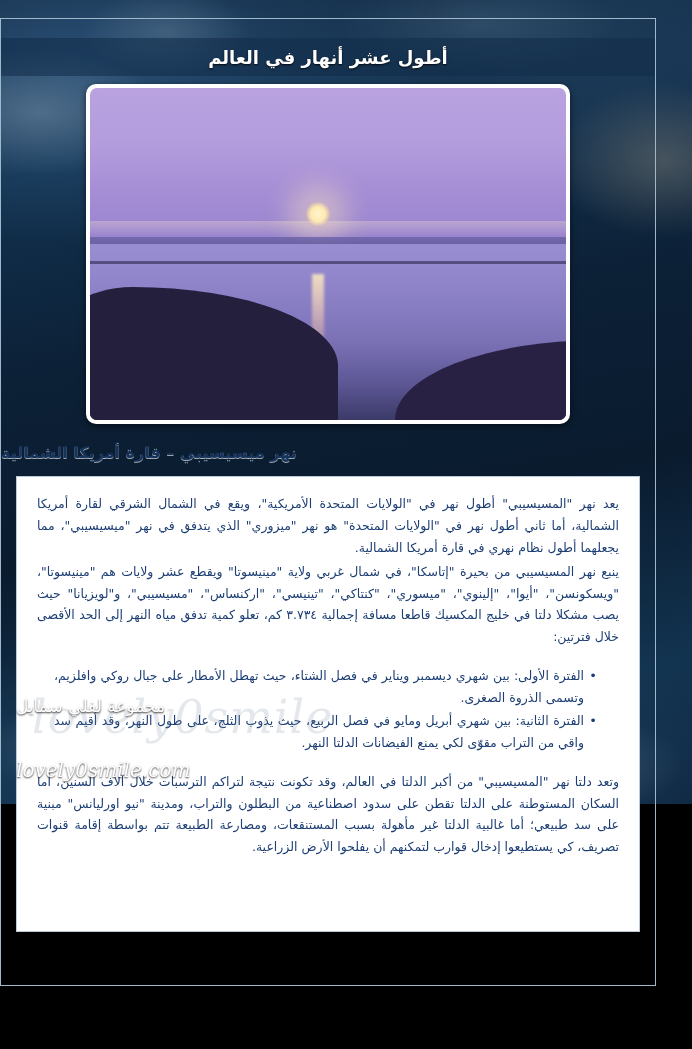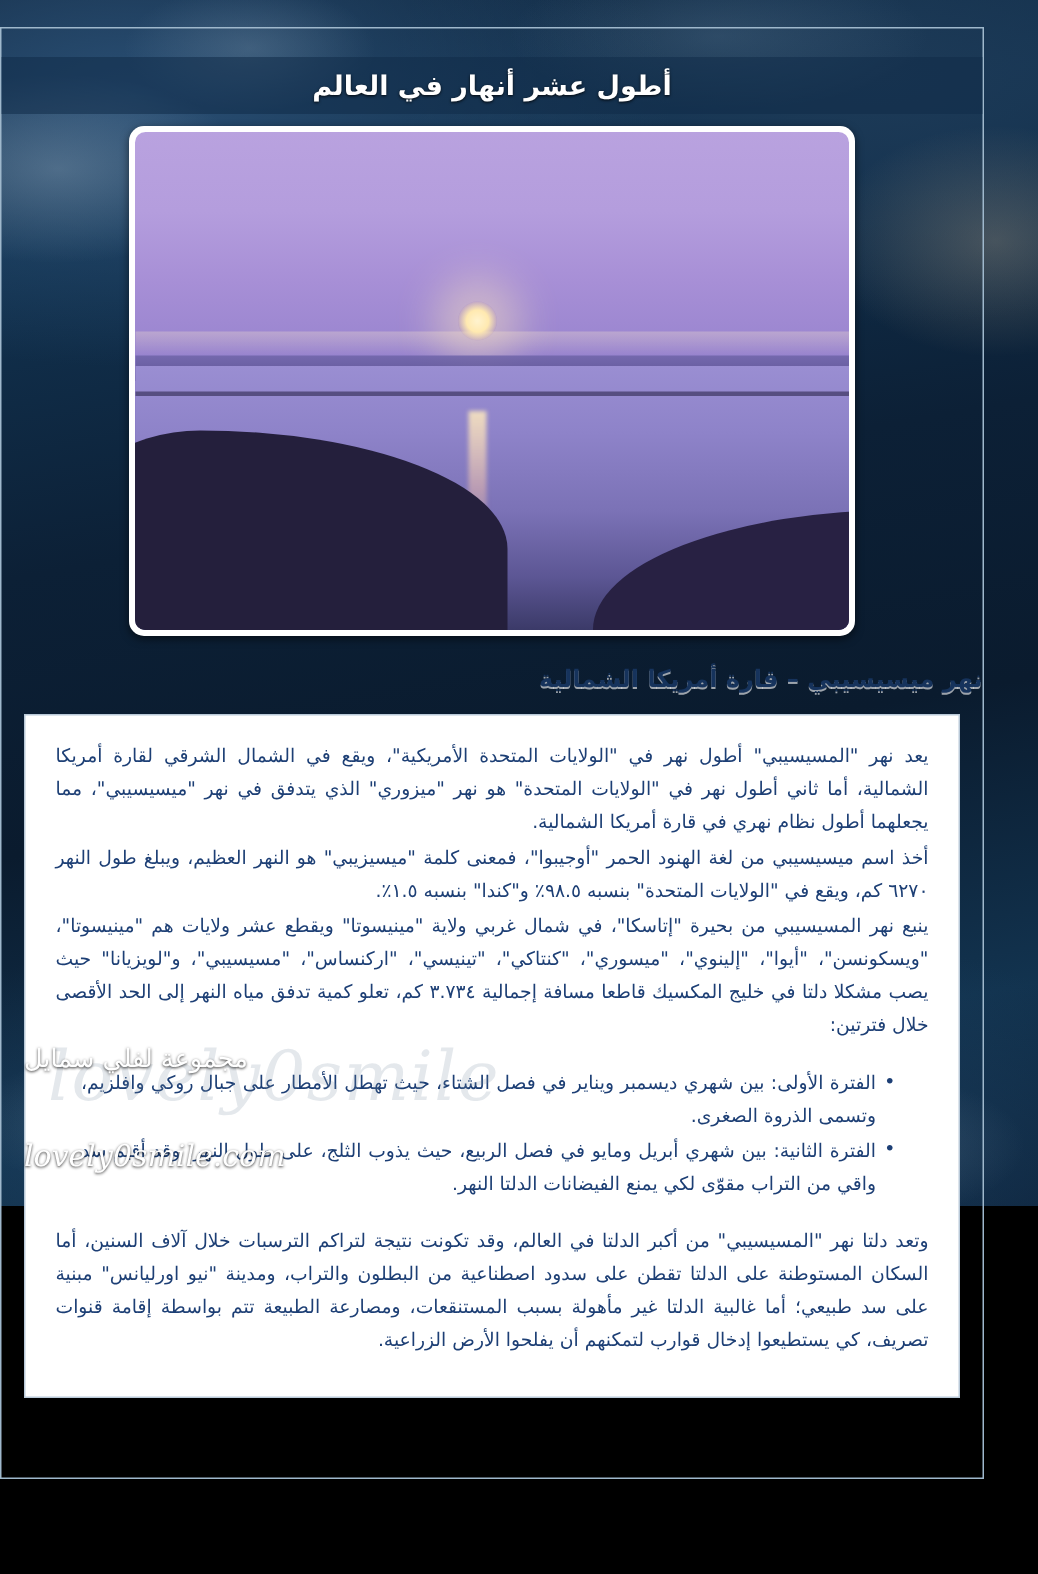--- a/index.html
+++ b/index.html
@@ -168,21 +168,21 @@
     right: 0;
     top: 52%;
     height: 3px;
     background: rgba(60,52,95,0.7);
   }
   .subtitle {
     position: absolute;
     left: 19px;
     top: 443px;
     width: 654px;
-    text-align: right;
+    text-align: left;
     color: #16335c;
     font-size: 16px;
     font-weight: bold;
     text-shadow: 0 1px 0 rgba(255,255,255,0.6);
   }
   .text-card {
     position: absolute;
     left: 34px;
     top: 476px;
     width: 624px;
@@ -280,21 +280,20 @@
       <div class="reflect"></div>
       <div class="land-left"></div>
       <div class="land-right"></div>
     </div>
   </div>
 
   <div class="subtitle">نهر ميسيسيبي – قارة أمريكا الشمالية</div>
 
   <div class="text-card">
     <p>يعد نهر "المسيسيبي" أطول نهر في "الولايات المتحدة الأمريكية"، ويقع في الشمال الشرقي لقارة أمريكا الشمالية، أما ثاني أطول نهر في "الولايات المتحدة" هو نهر "ميزوري" الذي يتدفق في نهر "ميسيسيبي"، مما يجعلهما أطول نظام نهري في قارة أمريكا الشمالية.</p>
-    <p>أخذ اسم ميسيسيبي من لغة الهنود الحمر "أوجيبوا"، فمعنى كلمة "ميسيزيبي" هو النهر العظيم، ويبلغ طول النهر ٦٢٧٠ كم، ويقع في "الولايات المتحدة" بنسبه ٩٨.٥٪ و"كندا" بنسبه ١.٥٪.</p>
     <p>ينبع نهر المسيسيبي من بحيرة "إتاسكا"، في شمال غربي ولاية "مينيسوتا" ويقطع عشر ولايات هم "مينيسوتا"، "ويسكونسن"، "أيوا"، "إلينوي"، "ميسوري"، "كنتاكي"، "تينيسي"، "اركنساس"، "مسيسيبي"، و"لويزيانا" حيث يصب مشكلا دلتا في خليج المكسيك قاطعا مسافة إجمالية ٣.٧٣٤ كم، تعلو كمية تدفق مياه النهر إلى الحد الأقصى خلال فترتين:</p>
     <ul>
       <li>الفترة الأولى: بين شهري ديسمبر ويناير في فصل الشتاء، حيث تهطل الأمطار على جبال روكي وافلزيم، وتسمى الذروة الصغرى.</li>
       <li>الفترة الثانية: بين شهري أبريل ومايو في فصل الربيع، حيث يذوب الثلج، على طول النهر، وقد أقيم سد واقي من التراب مقوّى لكي يمنع الفيضانات الدلتا النهر.</li>
     </ul>
     <p>وتعد دلتا نهر "المسيسيبي" من أكبر الدلتا في العالم، وقد تكونت نتيجة لتراكم الترسبات خلال آلاف السنين، أما السكان المستوطنة على الدلتا تقطن على سدود اصطناعية من البطلون والتراب، ومدينة "نيو اورليانس" مبنية على سد طبيعي؛ أما غالبية الدلتا غير مأهولة بسبب المستنقعات، ومصارعة الطبيعة تتم بواسطة إقامة قنوات تصريف، كي يستطيعوا إدخال قوارب لتمكنهم أن يفلحوا الأرض الزراعية.</p>
   </div>
 
   <div class="watermark-diag">lovely0smile</div>
 

